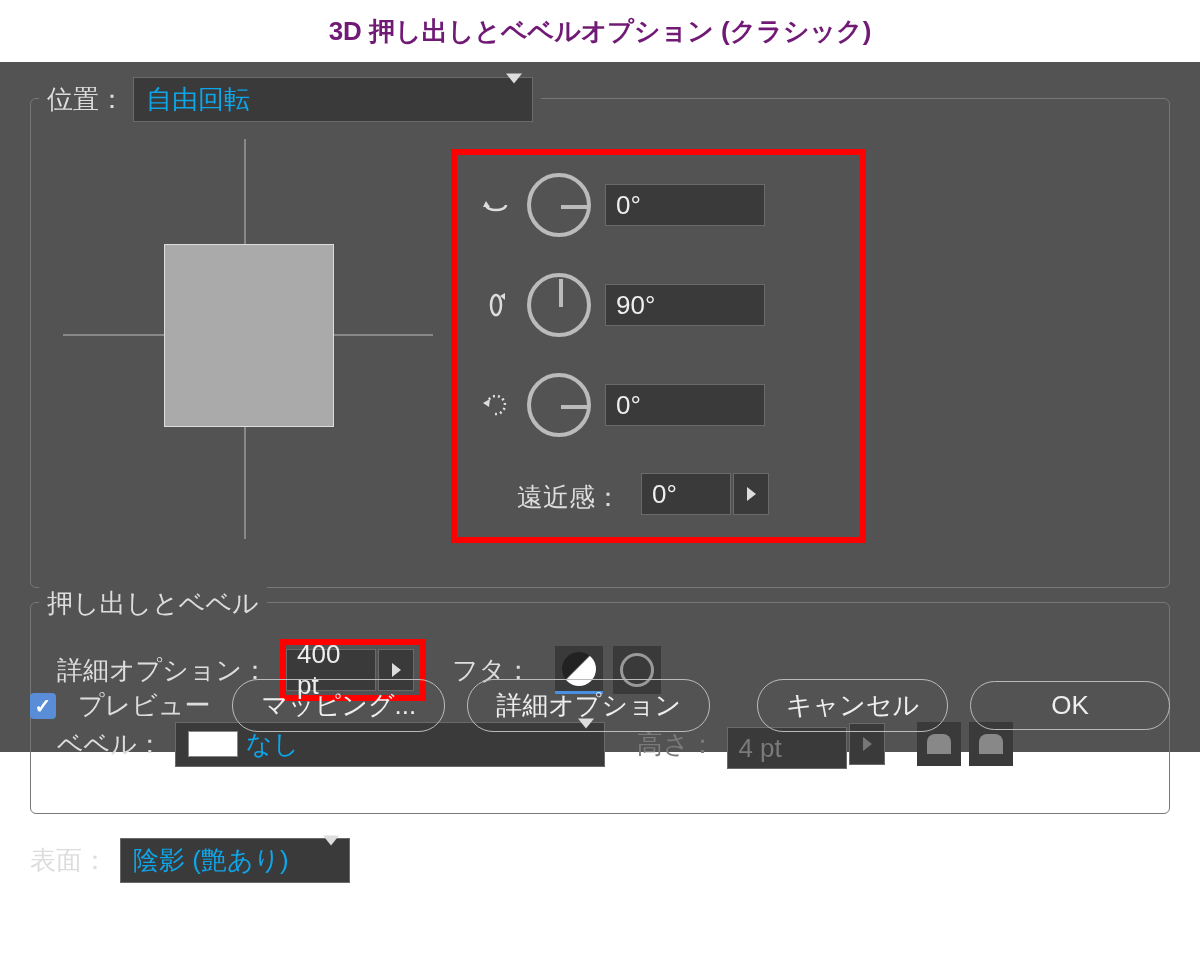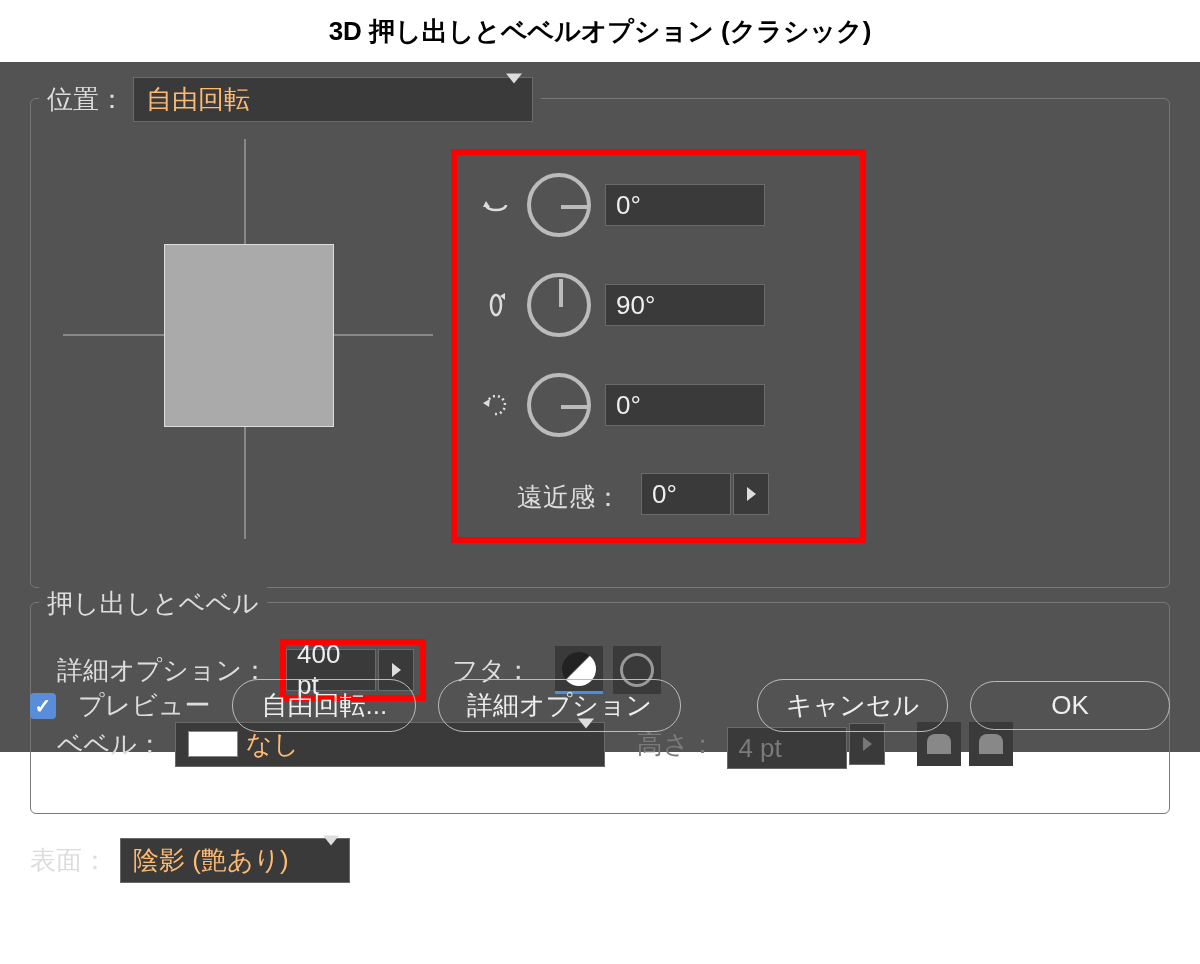--- a/index.html
+++ b/index.html
@@ -15,21 +15,21 @@
   height: 964px;
   background: #fff;
 }
 .titlebar {
   height: 62px;
   display: flex;
   align-items: center;
   justify-content: center;
   font-size: 26px;
   font-weight: 600;
-  color: #000000;
+  color: #701a75;
   background: #fff;
 }
 .body {
   background: #535353;
   height: 690px;
   padding: 14px 30px 20px 30px;
   position: relative;
   color: #ddd;
 }
 .group-frame {
@@ -46,21 +46,21 @@
   padding: 0 8px;
   display: flex;
   align-items: center;
   gap: 8px;
   height: 36px;
 }
 .label { font-size: 26px; color: #ddd; }
 .dropdown {
   background: #3a3a3a;
   border: 1px solid #6a6a6a;
-  color: #fdba74;
+  color: #0ea5e9;
   font-size: 26px;
   padding: 4px 40px 4px 12px;
   position: relative;
   display: inline-flex;
   align-items: center;
   min-width: 80px;
 }
 .dropdown .chev {
   position: absolute;
   right: 10px;
@@ -363,21 +363,21 @@
         <span>陰影 (艶あり)</span>
         <span class="chev"><span class="chev-down"></span></span>
       </div>
     </div>
 
     <div class="footer">
       <div class="checkbox">
           <span class="checkmark">✓</span>
         </div>
       <span class="label">プレビュー</span>
-      <div class="btn">自由回転...</div>
+      <div class="btn">マッピング...</div>
       <div class="btn btn-wide">詳細オプション</div>
       <div class="spacer"></div>
       <div class="btn">キャンセル</div>
       <div class="btn btn-wide">OK</div>
     </div>
 
   </div>
 </div>
 
 </body></html>

